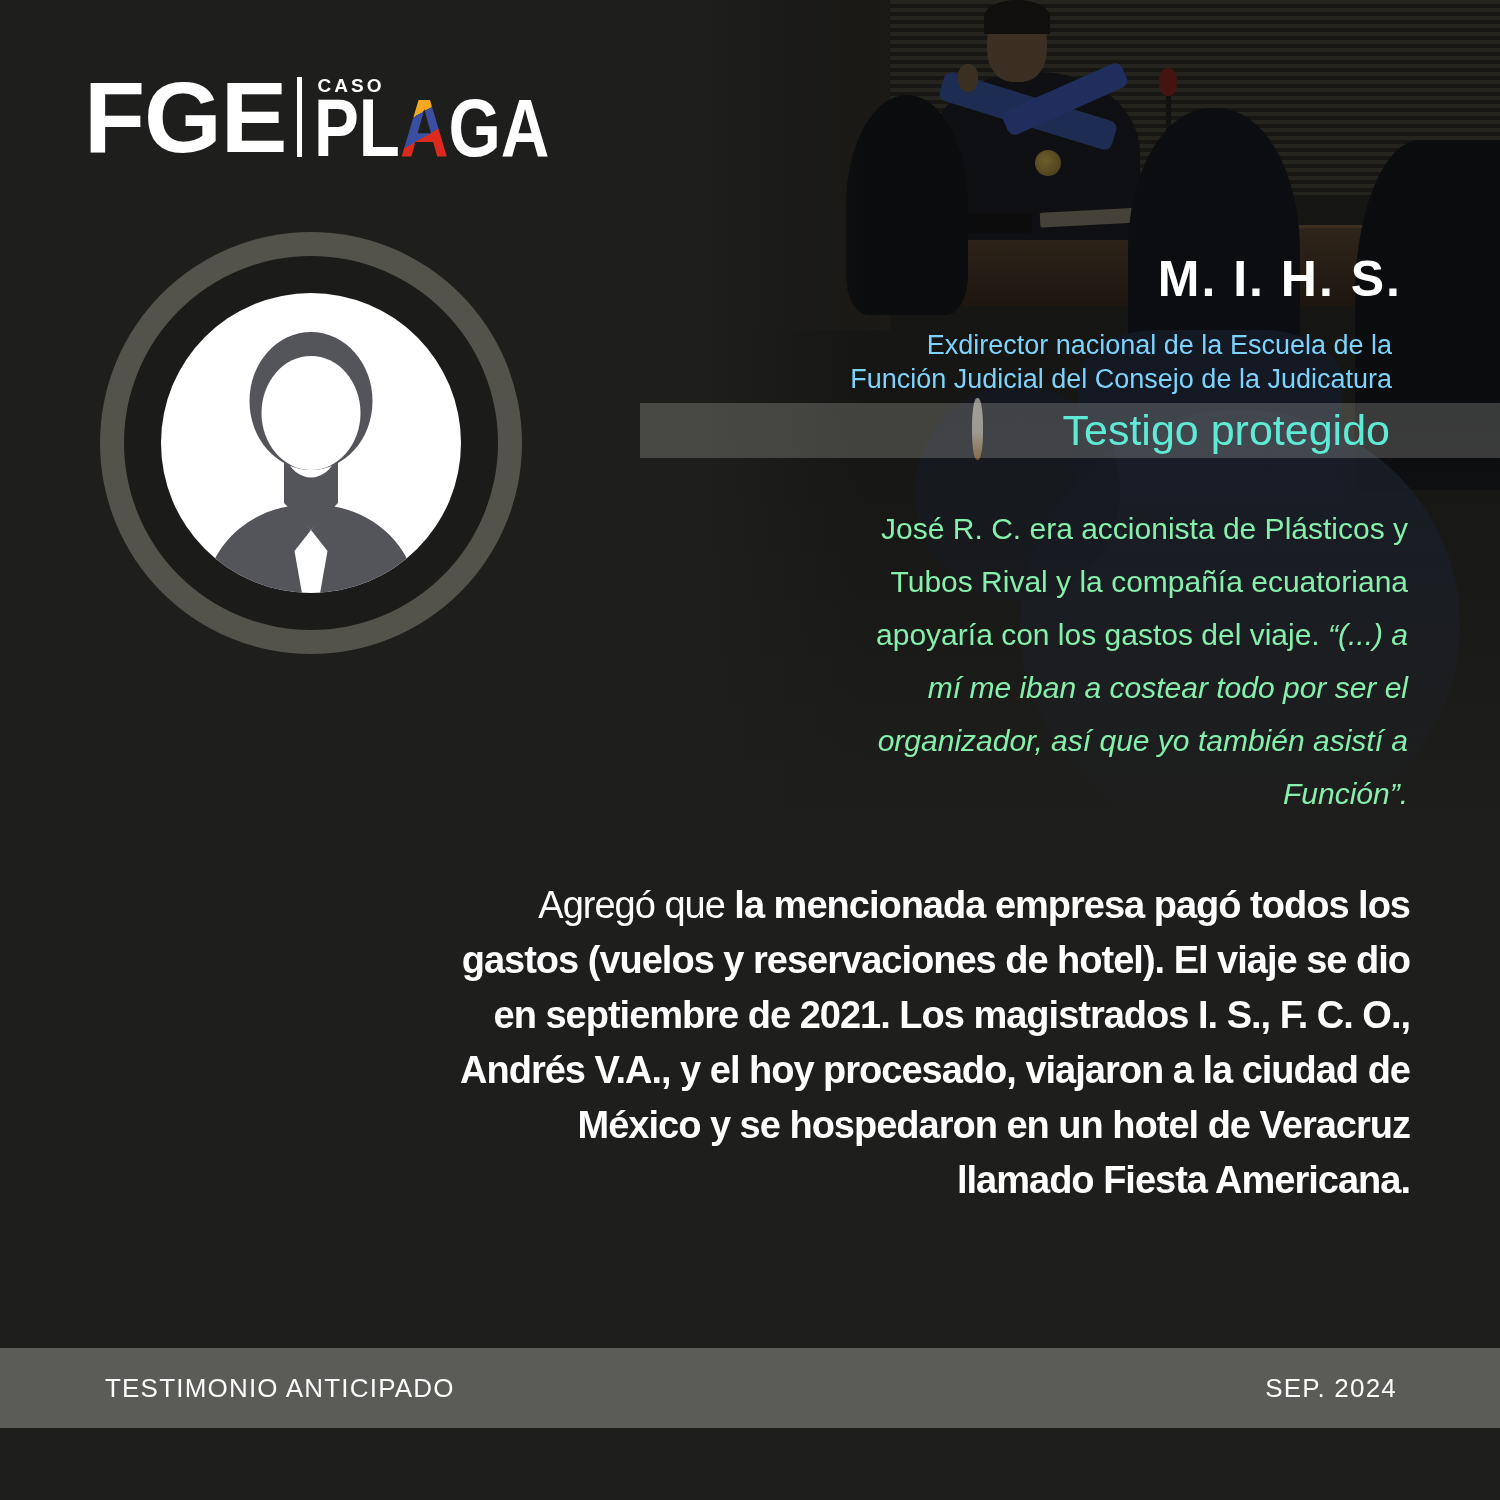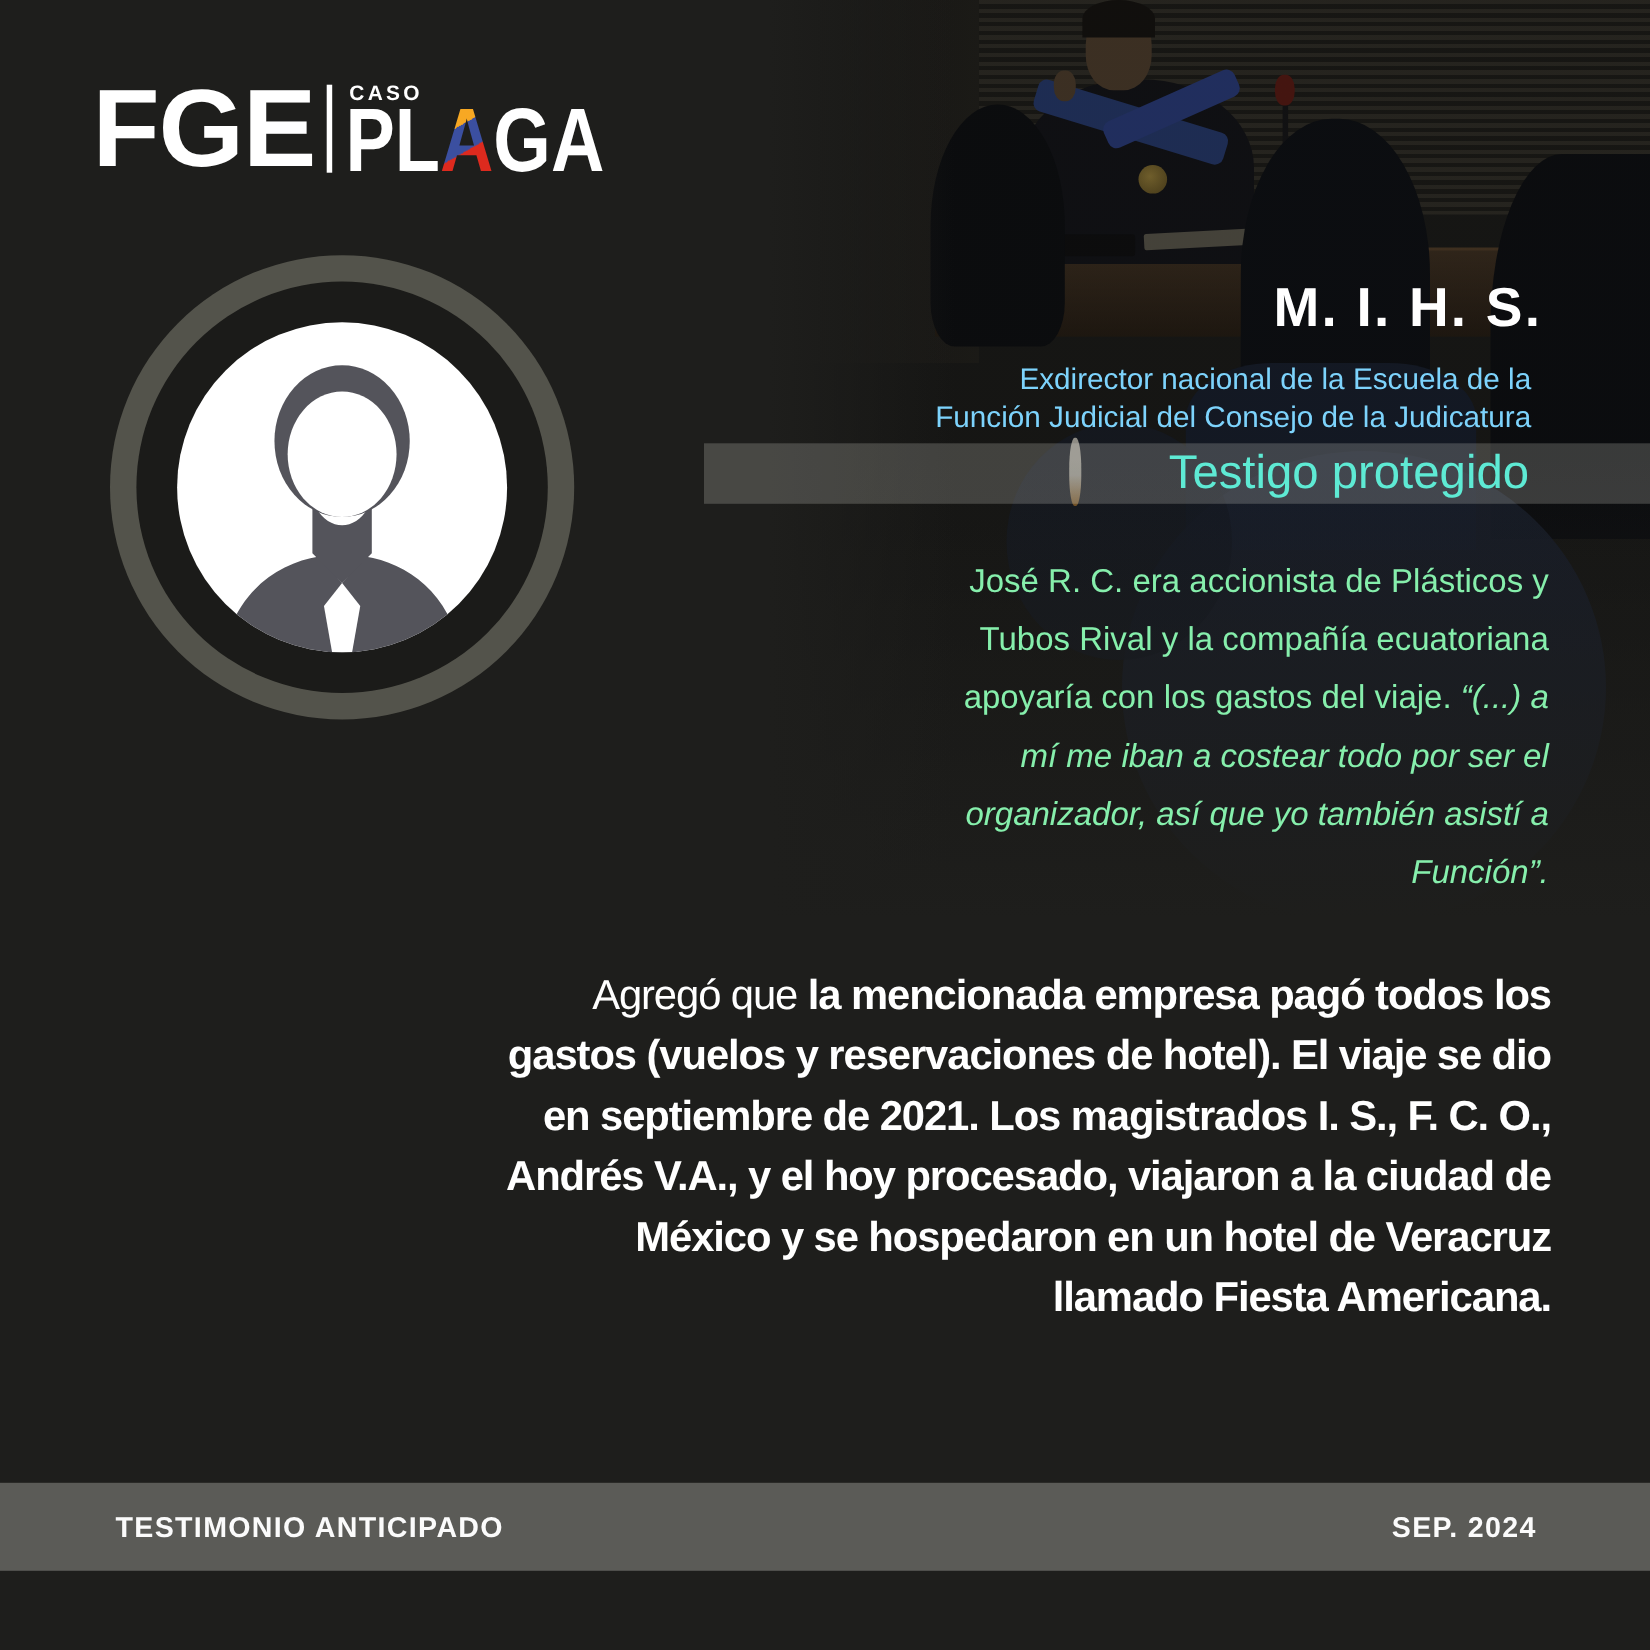--- a/index.html
+++ b/index.html
@@ -92,21 +92,21 @@
   
   .statement{position:absolute;left:80px;top:878px;width:1330px;text-align:right;z-index:3;}
   .s-line{white-space:nowrap;font-size:38px;line-height:55px;letter-spacing:-1px;}
   .s-lead{font-weight:400;}
   .s-bold{font-weight:700;}
 
   
   .footer{position:absolute;left:0;top:1348px;width:1500px;height:80px;background:#5b5b57;
           display:flex;align-items:center;justify-content:space-between;
           padding:0 103px 0 105px;box-sizing:border-box;z-index:3;}
-  .footer span{font-size:26px;font-weight:700;letter-spacing:1.2px;color:#fbfbfb;}
+  .footer span{font-size:26px;font-weight:400;letter-spacing:1.2px;color:#fbfbfb;}
 </style>
 </head>
 <body>
 
 <div class="photo">
   <div class="blinds"></div>
   <div class="wall-left"></div>
   <div class="wood-post"></div>
   <div class="monitor"></div>
   <div class="desk"></div>

